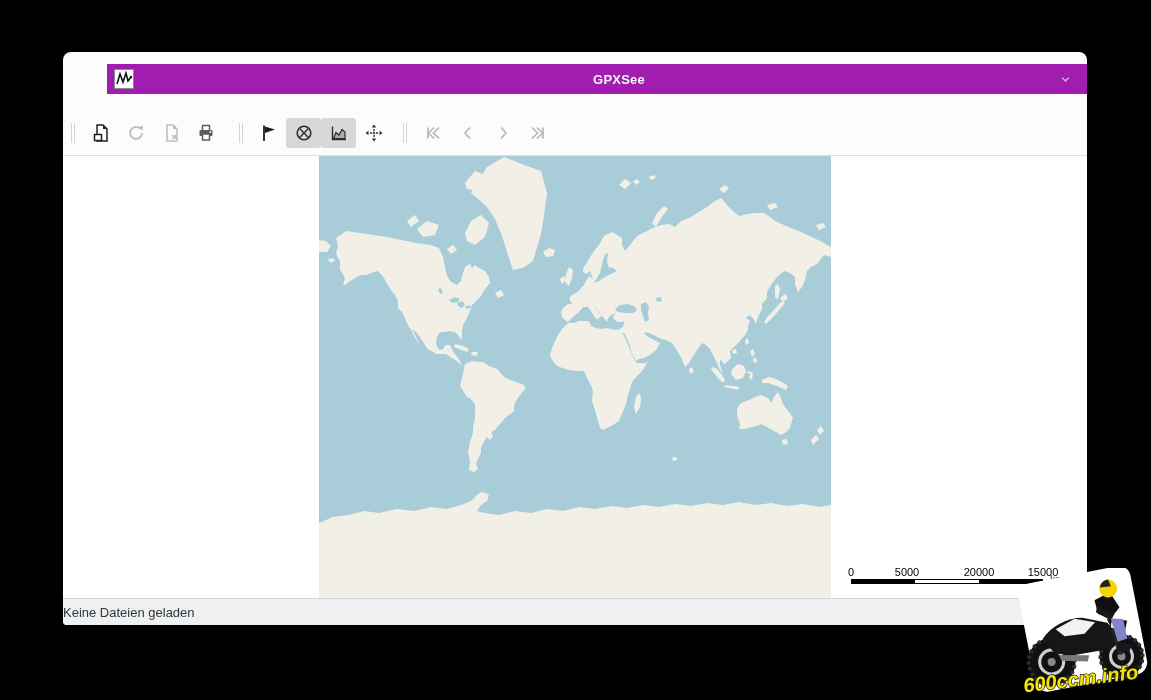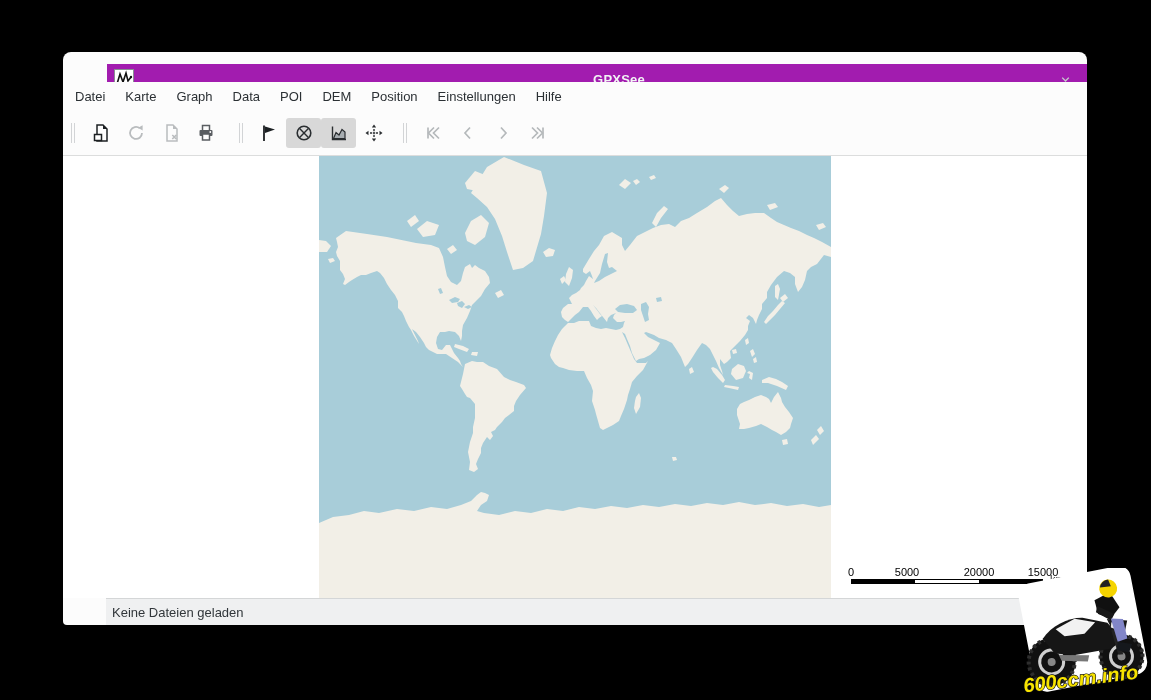--- a/index.html
+++ b/index.html
@@ -46,22 +46,22 @@
 
   
   .scalebar{position:absolute;right:8px;bottom:10px;width:228px;height:22px;font-size:11px;color:#000;}
   .scalebar .tick{position:absolute;top:0;transform:translateX(-50%);}
   .sb-bar{position:absolute;left:0;top:13px;width:192px;height:5px;border:1px solid #000;display:flex;}
   .sb-seg{height:100%;}
   .sb-unit{position:absolute;left:199px;top:7px;color:#333;}
 
   
   .statusbar{position:absolute;left:0;top:546px;width:100%;height:27px;background:#eff0f1;
-    border-top:1px solid #d4d6d7;display:flex;align-items:center;padding-left:6px;
-    font-size:13px;color:#31363a;margin-left:43px;}
+    border-top:1px solid #d4d6d7;display:flex;align-items:center;padding-left:0;
+    font-size:13px;color:#31363a;}
 
   
   .watermark{position:absolute;left:1012px;top:568px;width:140px;height:134px;z-index:10;pointer-events:none;}
 </style>
 </head>
 <body>
 
 <div class="window">
 
   <div class="titlebar">
@@ -84,31 +84,20 @@
         </svg>
       </span>
       <span class="win-btn">
         <svg width="15" height="15" viewBox="0 0 16 16">
           <path d="M5,5 L11,11 M11,5 L5,11" stroke="#c5cacd" stroke-width="1.5"></path>
         </svg>
       </span>
     </span>
   </div>
 
-  <div class="menubar">
-    <span class="menu-item">Datei</span>
-    <span class="menu-item">Karte</span>
-    <span class="menu-item">Graph</span>
-    <span class="menu-item">Data</span>
-    <span class="menu-item">POI</span>
-    <span class="menu-item">DEM</span>
-    <span class="menu-item">Position</span>
-    <span class="menu-item">Einstellungen</span>
-    <span class="menu-item">Hilfe</span>
-  </div>
 
   <div class="toolbar">
     <span class="tb-handle"></span>
 
     <span class="tb-group g1">
       <span class="tb-btn">
         <svg width="22" height="22" viewBox="0 0 22 22">
           <path d="M7,3 H13 L17,7 V19 H7 Z" fill="none" stroke="#1c2023" stroke-width="1.5"></path>
           <path d="M13,3 V7 H17 Z" fill="#1c2023"></path>
           <rect x="4.5" y="12.5" width="7" height="6" fill="#fff" stroke="#1c2023" stroke-width="1.5"></rect>

